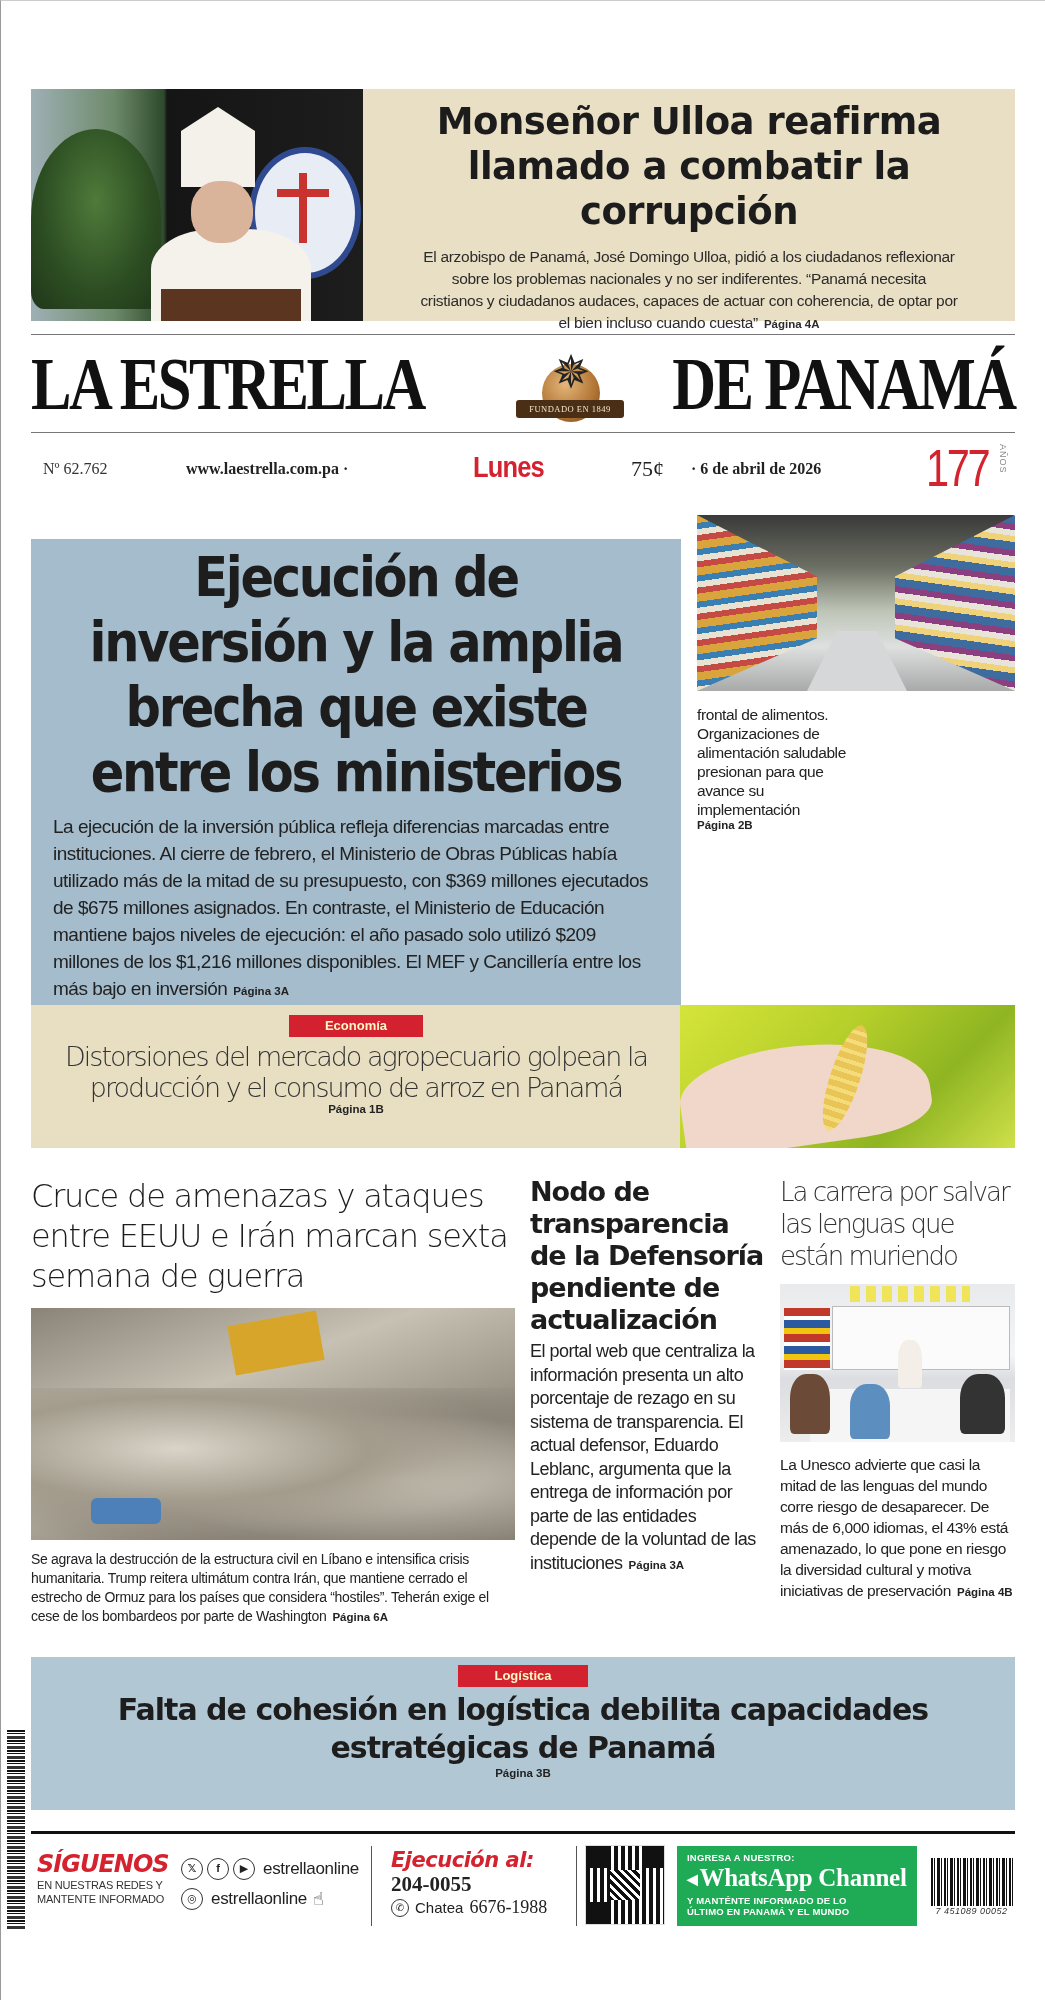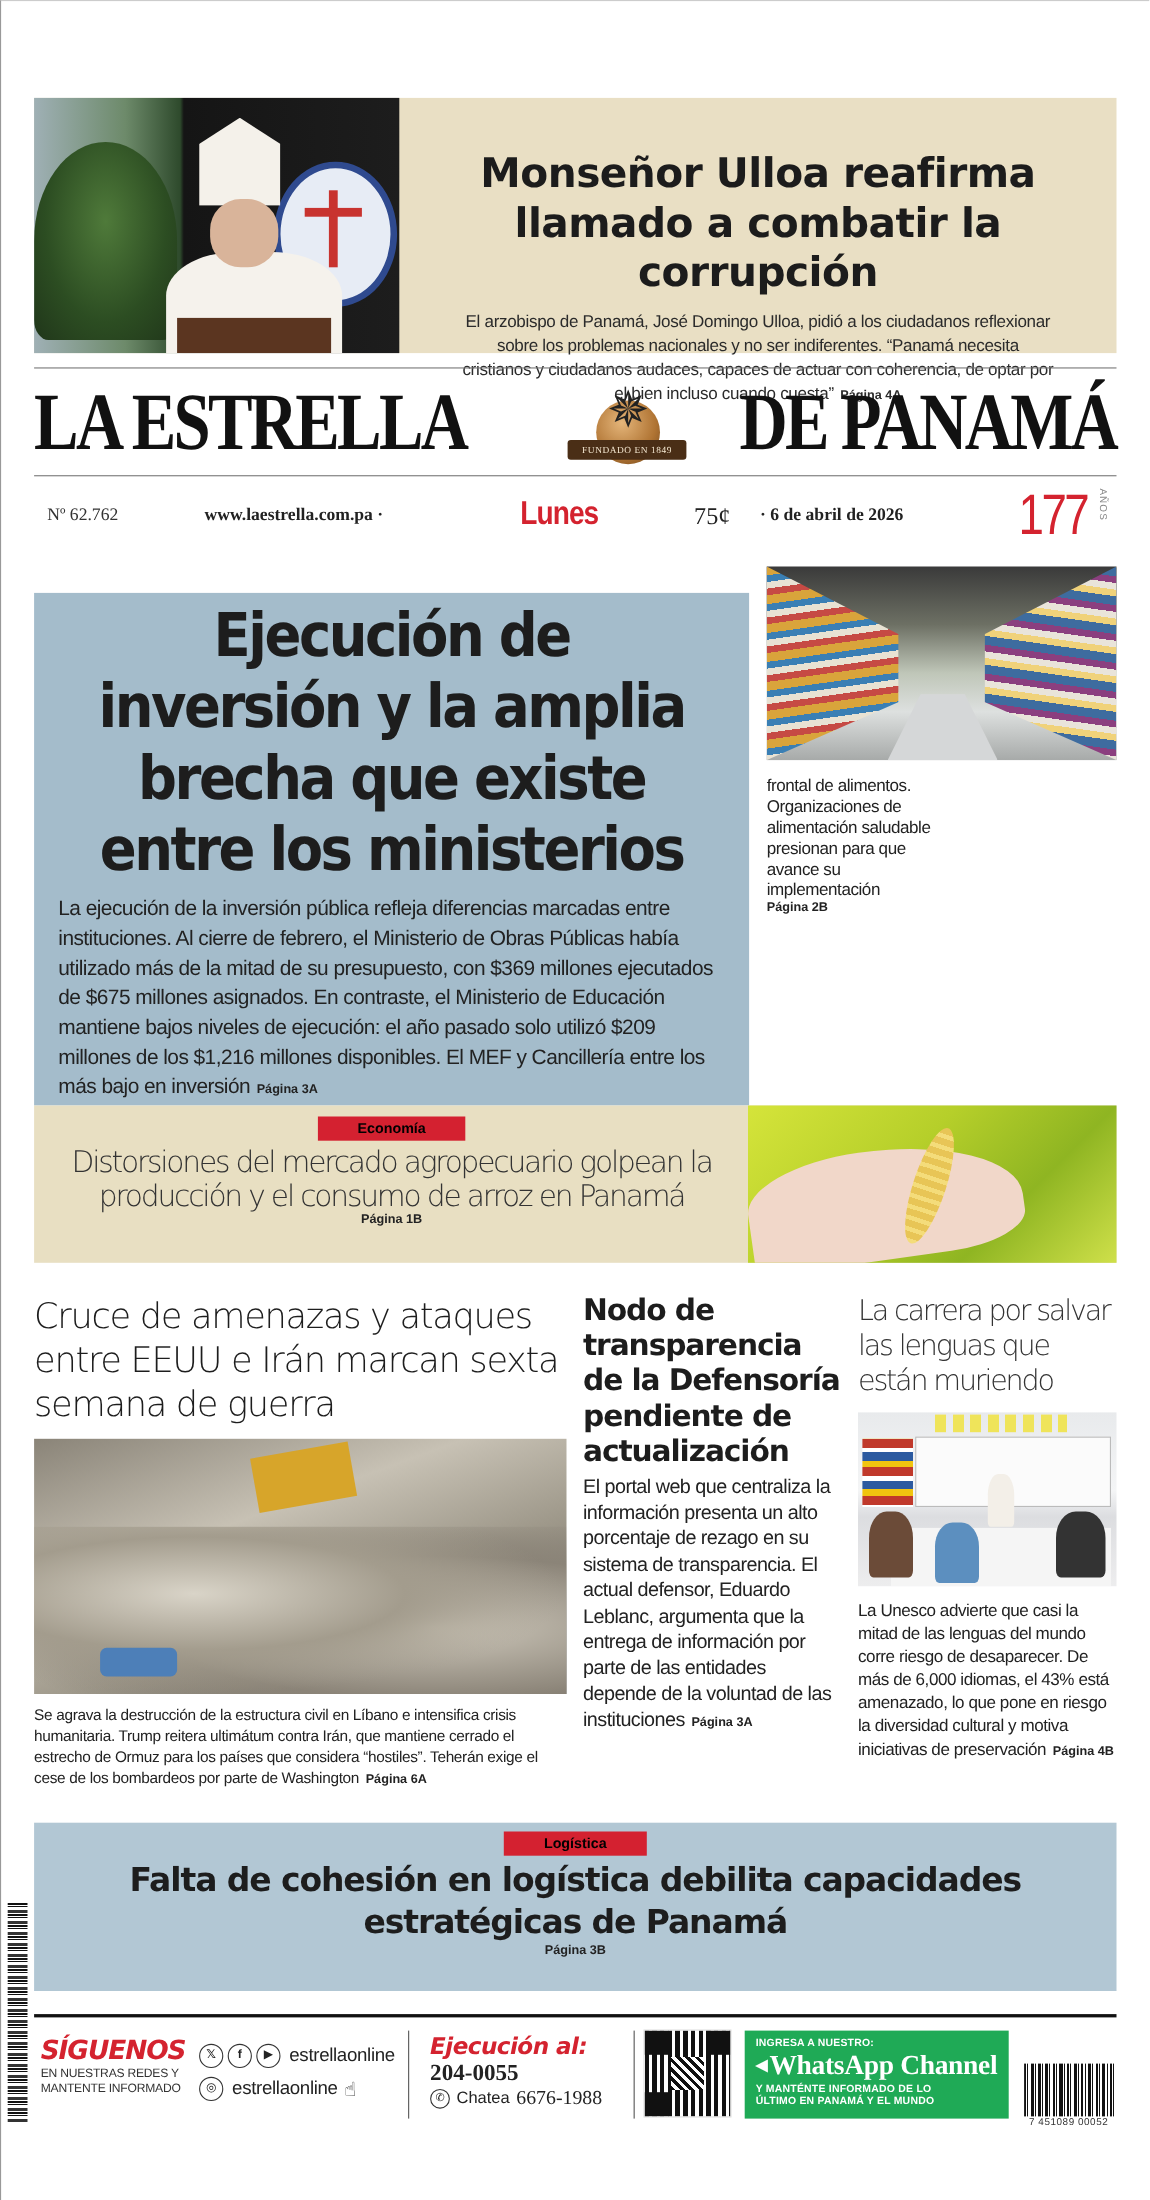--- a/index.html
+++ b/index.html
@@ -12,21 +12,21 @@
   .teaser-photo { width: 332px; height: 232px; position: relative; overflow: hidden; background: linear-gradient(90deg, #9fb0b5 0%, #6d8a6a 25%, #2e4a2c 40%, #151515 41%, #1d1d1d 100%); }
   .teaser-photo .tree { position: absolute; left: 0; top: 40px; width: 130px; height: 180px; border-radius: 50% 50% 10% 10%; background: radial-gradient(ellipse at 50% 40%, #4f7a3a 0%, #2c4d22 60%, #20361a 100%); }
   .teaser-photo .emblem { position: absolute; left: 218px; top: 58px; width: 112px; height: 132px; border-radius: 50%; background: #e7ecf5; border: 6px solid #2f4a8f; }
   .teaser-photo .emblem::before { content: ""; position: absolute; left: 44px; top: 20px; width: 8px; height: 70px; background: #c8332f; }
   .teaser-photo .emblem::after { content: ""; position: absolute; left: 22px; top: 36px; width: 52px; height: 8px; background: #c8332f; }
   .teaser-photo .mitre { position: absolute; left: 150px; top: 18px; width: 74px; height: 80px; background: #f4f1ea; clip-path: polygon(50% 0, 100% 30%, 100% 100%, 0 100%, 0 30%); }
   .teaser-photo .face { position: absolute; left: 160px; top: 92px; width: 62px; height: 62px; border-radius: 45%; background: #d9b49a; }
   .teaser-photo .robe { position: absolute; left: 120px; top: 140px; width: 160px; height: 100px; background: #f5f2ec; border-radius: 40% 40% 0 0; }
   .teaser-photo .lectern { position: absolute; left: 130px; top: 200px; width: 140px; height: 40px; background: #5b3520; }
   .teaser-text { flex: 1; text-align: center; padding-top: 10px; }
-  .teaser-title { font-family: "DejaVu Sans", sans-serif; font-size: 37px; line-height: 45px; color: #1c1c1c; letter-spacing: -0.5px; margin-top: 36px; }
+  .teaser-title { font-family: "DejaVu Sans", sans-serif; font-size: 37px; line-height: 45px; color: #1c1c1c; letter-spacing: -0.5px; }
   .teaser-body { font-size: 15.5px; line-height: 22px; color: #2b2b2b; margin: 12px auto 0; width: 540px; font-family: "Liberation Sans Narrow", "Liberation Sans", sans-serif; letter-spacing: -0.3px; }
   .pg { font-weight: bold; font-size: 11.5px; margin-left: 6px; letter-spacing: 0; }
 
   .hr-thin { position: absolute; left: 31px; width: 984px; height: 1px; background: #777; }
 
   
   .masthead { position: absolute; left: 31px; top: 348px; width: 984px; height: 72px; display: flex; align-items: center; justify-content: space-between; }
   .mast-word { font-family: "Liberation Serif", "DejaVu Serif", serif; font-weight: bold; font-size: 74px; line-height: 72px; letter-spacing: -3px; color: #111; transform: scaleX(0.82); transform-origin: left center; white-space: nowrap; }
   .mast-word.right { transform-origin: right center; }
   .mast-emblem { position: absolute; left: 485px; top: -4px; width: 108px; height: 82px; }
@@ -56,21 +56,21 @@
   .side1-photo .shelfL { position: absolute; left: 0; top: 0; width: 120px; height: 176px; background: repeating-linear-gradient(172deg, #d9a43b 0 8px, #3a7fb4 8px 14px, #e8e2d3 14px 20px, #c64a44 20px 26px); clip-path: polygon(0 0, 100% 35%, 100% 70%, 0 100%); }
   .side1-photo .shelfR { position: absolute; right: 0; top: 0; width: 120px; height: 176px; background: repeating-linear-gradient(8deg, #3e6c9f 0 8px, #f0d27a 8px 14px, #e9e4da 14px 20px, #8b3f7f 20px 26px); clip-path: polygon(0 35%, 100% 0, 100% 100%, 0 70%); }
   .side1-photo .floor { position: absolute; left: 110px; bottom: 0; width: 100px; height: 60px; background: #d5d7d8; clip-path: polygon(30% 0, 70% 0, 100% 100%, 0 100%); }
   .side1-cols { display: flex; gap: 12px; margin-top: 14px; font-size: 15.5px; line-height: 19px; color: #222; letter-spacing: -0.4px; }
   .side1-cols div { width: 153px; }
   .side1-cols .pg { display: block; margin-left: 0; font-size: 11.5px; line-height: 12px; }
 
   
   .eco { position: absolute; left: 31px; top: 1005px; width: 984px; height: 143px; background: #e8dfc2; }
   .eco-text { position: absolute; left: 0; top: 0; width: 650px; text-align: center; }
-  .tag { display: inline-block; background: #d42130; color: #000000; font-weight: bold; font-size: 13px; line-height: 22px; padding: 0 36px; margin-top: 10px; }
+  .tag { display: inline-block; background: #d42130; color: #fef9c3; font-weight: bold; font-size: 13px; line-height: 22px; padding: 0 36px; margin-top: 10px; }
   .eco-title { font-family: "DejaVu Sans", sans-serif; font-weight: 200; font-size: 27px; line-height: 31px; color: #333; letter-spacing: -2px; margin-top: 4px; }
   .eco-text .pg { display: block; margin: 0; font-size: 11.5px; }
   .eco-photo { position: absolute; right: 0; top: 0; width: 335px; height: 143px; overflow: hidden; background: linear-gradient(135deg, #d5e43a 0%, #b6cf2a 40%, #8fb522 70%, #cfe04a 100%); }
   .eco-photo .hand { position: absolute; left: 0; top: 40px; width: 250px; height: 100px; background: #f1d7c9; border-radius: 60% 80% 40% 20%; transform: rotate(-8deg); }
   .eco-photo .grain { position: absolute; left: 150px; top: 18px; width: 30px; height: 110px; background: repeating-linear-gradient(180deg, #e8c556 0 6px, #f4dc7a 6px 10px); border-radius: 50%; transform: rotate(18deg); }
 
   
   .war { position: absolute; left: 31px; top: 1176px; width: 484px; }
   .war-title { font-family: "DejaVu Sans", sans-serif; font-weight: 300; font-size: 32px; line-height: 40px; color: #1d1d1d; letter-spacing: -1.2px; }
   .war-photo { margin-top: 12px; width: 484px; height: 232px; position: relative; overflow: hidden; background: linear-gradient(160deg, #8a8478 0%, #c7c1b4 35%, #9f998b 60%, #5e5a52 100%); }
@@ -127,21 +127,21 @@
         linear-gradient(#111,#111) 0 0/22px 22px no-repeat,
         linear-gradient(#111,#111) 56px 0/22px 22px no-repeat,
         linear-gradient(#111,#111) 0 56px/22px 22px no-repeat,
         repeating-linear-gradient(90deg, #111 0 4px, #fff 4px 7px),
         #fff; outline: 1px solid #ddd; }
   .qr::after { content: ""; position: absolute; left: 24px; top: 24px; width: 30px; height: 30px; background: repeating-linear-gradient(45deg, #111 0 3px, #fff 3px 6px); }
   .wa-box { position: absolute; left: 646px; top: 6px; width: 240px; height: 80px; background: #1faa56; color: #fff; padding: 6px 10px; }
   .wa-small { font-weight: bold; font-size: 9.5px; letter-spacing: 0.2px; }
   .wa-big { font-family: "Liberation Serif", serif; font-weight: bold; font-size: 25px; line-height: 30px; letter-spacing: -0.3px; }
   .wa-big::before { content: "◀"; font-size: 14px; margin-right: 2px; vertical-align: middle; }
-  .barcode { position: absolute; left: 900px; top: 36px; width: 81px; height: 62px; }
+  .barcode { position: absolute; left: 900px; top: 18px; width: 81px; height: 62px; font-style: italic; }
   .barcode .bars { width: 82px; height: 48px; background: repeating-linear-gradient(90deg, #111 0 2px, #fff 2px 3px, #111 3px 4px, #fff 4px 6px, #111 6px 9px, #fff 9px 10px, #111 10px 11px, #fff 11px 13px); }
   .barcode .num { font-size: 9px; color: #333; letter-spacing: 0.5px; text-align: center; }
 </style>
 </head>
 <body>
 
 <div class="page-border"></div>
 
 <section class="teaser">
   <div class="teaser-photo">

